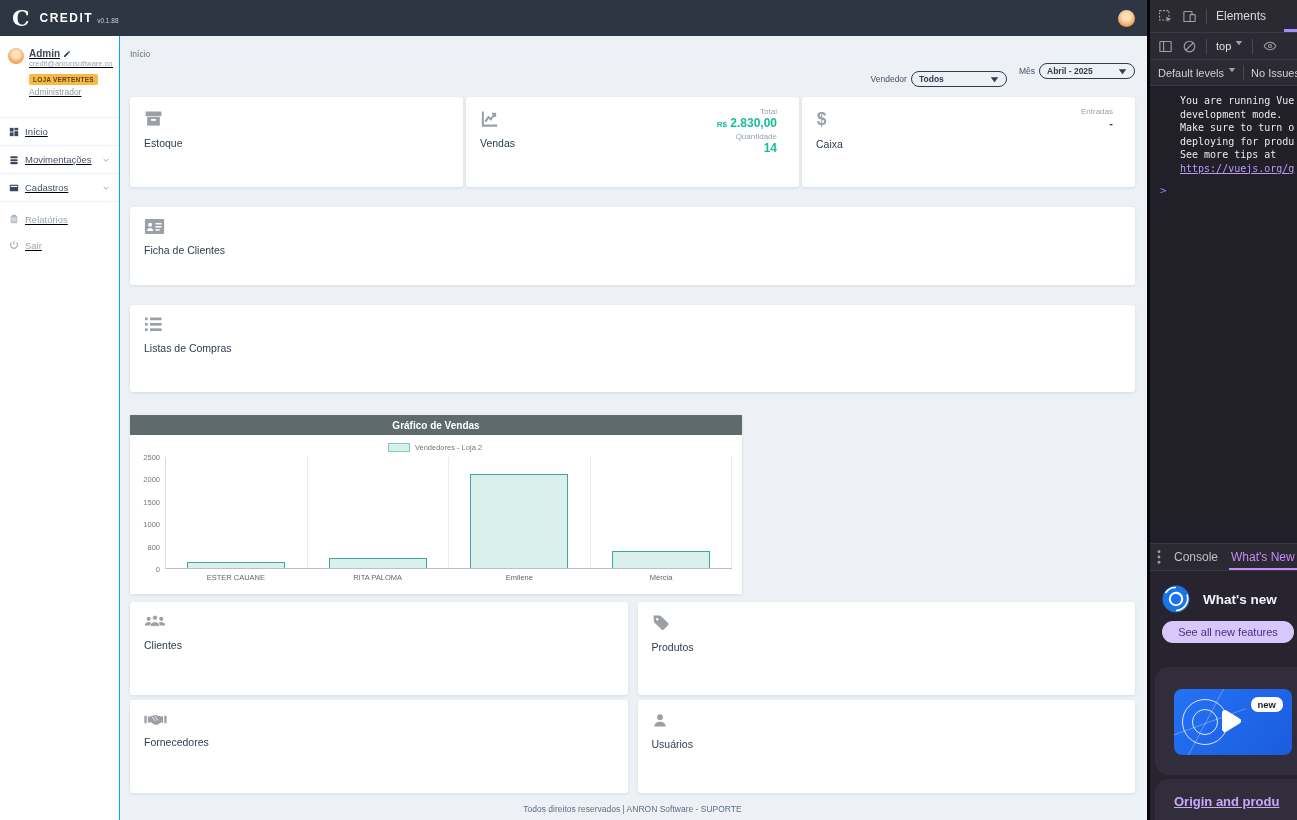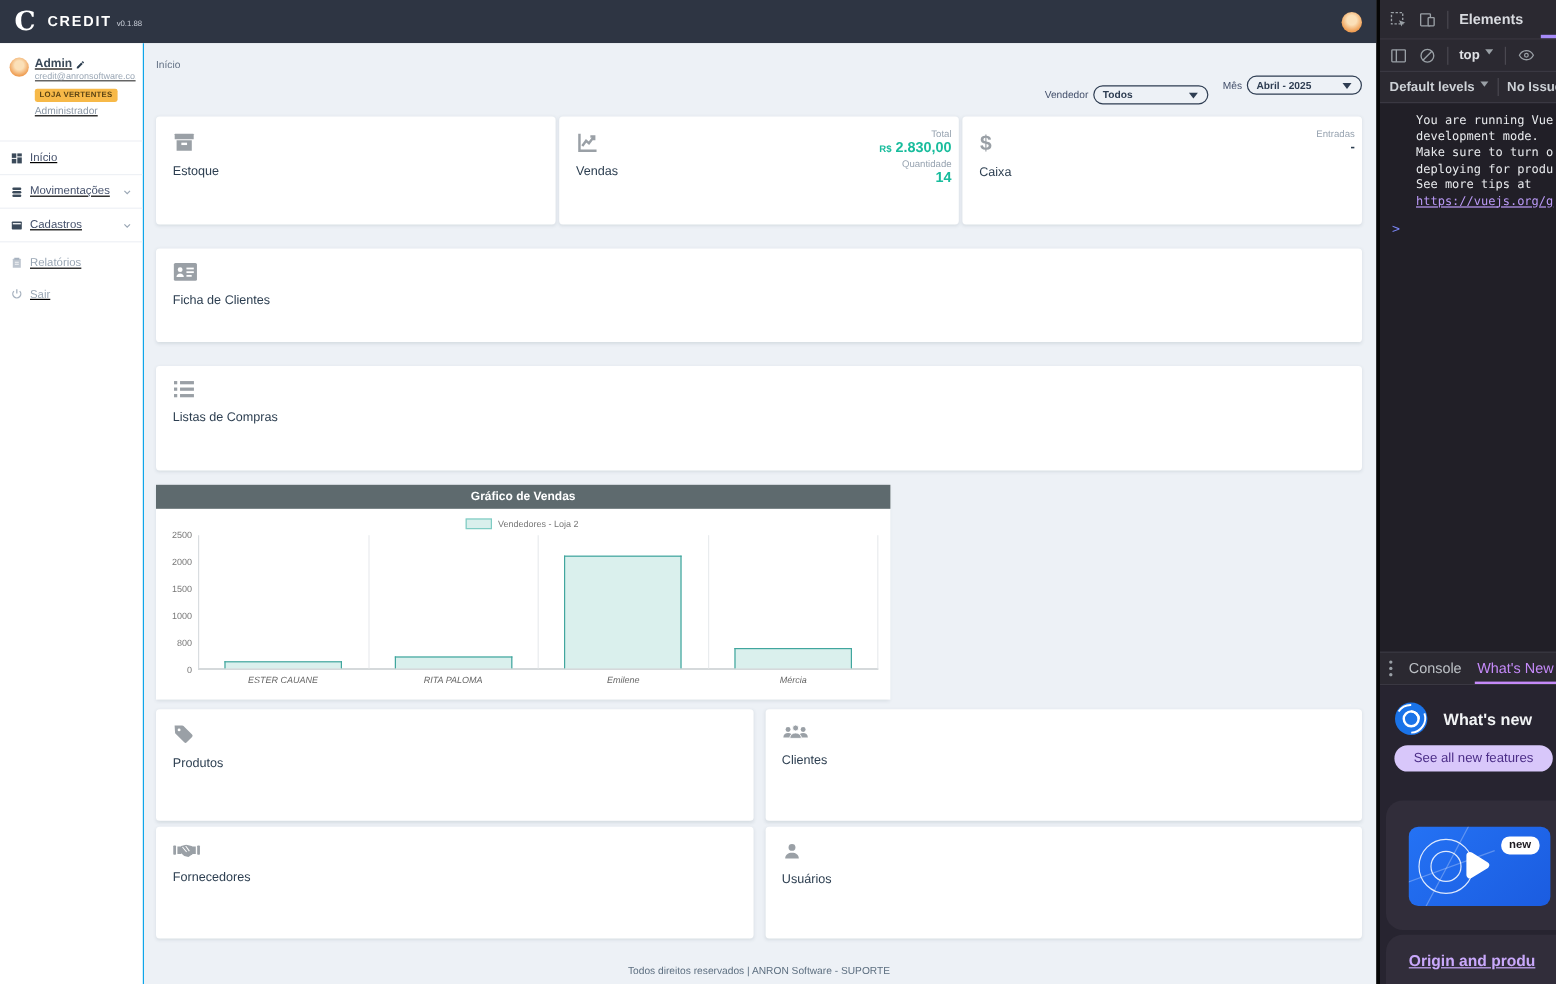--- a/index.html
+++ b/index.html
@@ -37,51 +37,51 @@
   .breadcrumb { font-size:8.5px; color:#627084; margin-top:3px; }
   .filters { display:flex; justify-content:flex-end; align-items:flex-start; gap:12px; margin-top:4px; height:28px;}
   .filter { display:flex; align-items:center; gap:4px; font-size:8.5px; color:#44506b; }
   .filter.low { margin-top:8px; }
   .select-pill { border:1.5px solid #2e3d52; border-radius:10px; padding:2px 7px; width:96px; display:flex; justify-content:space-between; align-items:center; font-size:8.5px; font-weight:bold; color:#2e3d52; background:transparent; cursor:pointer;}
   .card { background:#fff; border-radius:3px; box-shadow:0 1px 3px rgba(50,70,90,.12); }
   .stat-row { display:flex; gap:3px; margin-top:6px; }
   .stat-card { flex:1; height:90px; padding:12px 14px; position:relative; }
   .card-icon { color:#3d4a5c; }
   .card-label { font-size:10.5px; color:#2c3e50; margin-top:9px; }
-  .metrics { position:absolute; top:10px; right:6px; text-align:right; }
+  .metrics { position:absolute; top:10px; right:22px; text-align:right; }
   .metric-label { font-size:8px; color:#97a3b0; }
   .metric-value { font-size:12px; font-weight:bold; color:#18bc9c; line-height:1.3;}
   .metric-value .cur { font-size:8px; }
   .metric-value.dark { color:#2c3e50; font-size:11px; }
   .wide-card { margin-top:20px; padding:11px 14px; height:78px; }
   .wide-card.tall { height:87px; }
 
   
-  .chart-card { width:612px; margin-top:12px; background:#fff; box-shadow:0 1px 3px rgba(50,70,90,.12); }
+  .chart-card { width:612px; margin-top:23px; background:#fff; box-shadow:0 1px 3px rgba(50,70,90,.12); }
   .chart-header { height:20px; background:#5e6a6e; color:#fff; font-size:10px; font-weight:bold; display:flex; align-items:center; justify-content:center; }
   .chart-body { padding:8px 10px 6px 8px; }
   .legend { display:flex; justify-content:center; align-items:center; gap:5px; font-size:7.5px; color:#777; margin-bottom:5px;}
   .legend-swatch { width:22px; height:9px; background:#d9efec; border:1px solid #7fccc4; }
   .chart-area { display:flex; }
   .y-axis { width:27px; position:relative; height:112px; flex:0 0 auto; }
   .ytick { position:absolute; right:5px; transform:translateY(-50%); font-size:7.5px; color:#777; }
   .plot { flex:1; height:112px; position:relative; border-bottom:1.5px solid #b9c0c4; border-left:1px solid #d9dde0; display:flex; }
   .plot-col { flex:1; position:relative; border-right:1px solid #e9ecee; }
   .bar { position:absolute; bottom:0; left:15%; width:70%; border-style:solid; border-width:1.5px 1.5px 0 1.5px; }
-  .x-axis { display:flex; margin-left:27px; padding:4px 0 6px;font-style:italic; }
+  .x-axis { display:flex; margin-left:27px; padding:4px 0 6px; }
   .xlab { flex:1; text-align:center; font-size:7.5px; color:#666; }
 
   .grid-2 { display:flex; gap:10px; margin-top:8px; }
   .grid-2.second { margin-top:5px; }
   .grid-card { flex:1; height:93px; padding:12px 14px; }
   .footer { margin-top:auto; text-align:center; font-size:8.5px; color:#5d6f80; padding:10px 0 6px; }
 
   
   .devtools { width:150px; background:#211f27; border-left:3px solid #060606; display:flex; flex-direction:column; overflow:hidden; }
-  .dt-row { display:flex; align-items:center; background:#2b2931; border-bottom:1px solid #3a3842; padding:12px 8px; gap:9px; flex:0 0 auto; white-space:nowrap; overflow:hidden;font-weight:bold;}
+  .dt-row { display:flex; align-items:center; background:#2b2931; border-bottom:1px solid #3a3842; padding:12px 8px; gap:9px; flex:0 0 auto; white-space:nowrap; overflow:hidden;}
   .dt-row1 { height:33px; position:relative; }
   .dt-tab-label { font-size:12px; color:#d9dbe0; }
   .dt-underline { position:absolute; right:0; bottom:0; width:13px; height:3px; background:#a78bfa; }
   .dt-row2 { height:27px; }
   .dt-row3 { height:26px; background:#2b2931; gap:7px; }
   .dt-text { font-size:11px; color:#dfe1e5; display:flex; align-items:flex-start; gap:4px;}
   .dt-sep { width:1px; height:15px; background:#4a4850; flex:0 0 auto;}
   .dt-icon { color:#9aa0a6; display:flex; }
   .dt-console { flex:1; padding-top:8px; font-family:"DejaVu Sans Mono",monospace; font-size:10px; line-height:13.5px; color:#e8eaed; overflow:hidden; }
   .console-msg { padding-left:30px; white-space:pre; }
@@ -333,39 +333,39 @@
               <div class="xlab">RITA PALOMA</div>
               <div class="xlab">Emilene</div>
               <div class="xlab">Mércia</div>
             </div>
         </div>
       </div>
 
       <div class="grid-2">
         <div class="card grid-card">
           <span class="card-icon dt-icon">
-            <svg width="18" height="18" viewBox="0 0 24 24" fill="currentColor">
-                <path d="M2 2h8.5a2 2 0 0 1 1.4.6l9.5 9.5a2 2 0 0 1 0 2.8l-5.9 5.9a2 2 0 0 1-2.8 0L3.1 11.4A2 2 0 0 1 2.5 10z"></path>
-                <circle cx="7" cy="7" r="1.6" fill="#fff"></circle>
-              </svg>
-          </span>
-          <div class="card-label">Produtos</div>
-        </div>
-        <div class="card grid-card">
-          <span class="card-icon dt-icon">
             <svg width="22" height="16" viewBox="0 0 28 20" fill="currentColor">
                 <circle cx="6" cy="6" r="2.6"></circle>
                 <path d="M1 14.5c0-3 2.3-4.6 5-4.6s5 1.6 5 4.6z"></path>
                 <circle cx="22" cy="6" r="2.6"></circle>
                 <path d="M17 14.5c0-3 2.3-4.6 5-4.6s5 1.6 5 4.6z"></path>
                 <circle cx="14" cy="4.5" r="3.2" stroke="#fff" stroke-width="1"></circle>
                 <path d="M7.8 15.5c0-3.8 2.9-5.8 6.2-5.8s6.2 2 6.2 5.8z" stroke="#fff" stroke-width="1"></path>
               </svg>
           </span>
           <div class="card-label">Clientes</div>
+        </div>
+        <div class="card grid-card">
+          <span class="card-icon dt-icon">
+            <svg width="18" height="18" viewBox="0 0 24 24" fill="currentColor">
+                <path d="M2 2h8.5a2 2 0 0 1 1.4.6l9.5 9.5a2 2 0 0 1 0 2.8l-5.9 5.9a2 2 0 0 1-2.8 0L3.1 11.4A2 2 0 0 1 2.5 10z"></path>
+                <circle cx="7" cy="7" r="1.6" fill="#fff"></circle>
+              </svg>
+          </span>
+          <div class="card-label">Produtos</div>
         </div>
       </div>
       <div class="grid-2 second">
         <div class="card grid-card">
           <span class="card-icon dt-icon">
             <svg width="23" height="15" viewBox="0 0 30 18" fill="currentColor">
                 <rect x="0.5" y="4" width="3" height="10" rx="0.8"></rect>
                 <rect x="26.5" y="4" width="3" height="10" rx="0.8"></rect>
                 <path d="M9 4.5 14.5 3l6 1.5 4 4-3.2 4.8-4.3 3-4.5-1-5-4.3z"></path>
                 <path d="M10.5 5.5 15 11" stroke="#fff" stroke-width="1.1" fill="none"></path>

